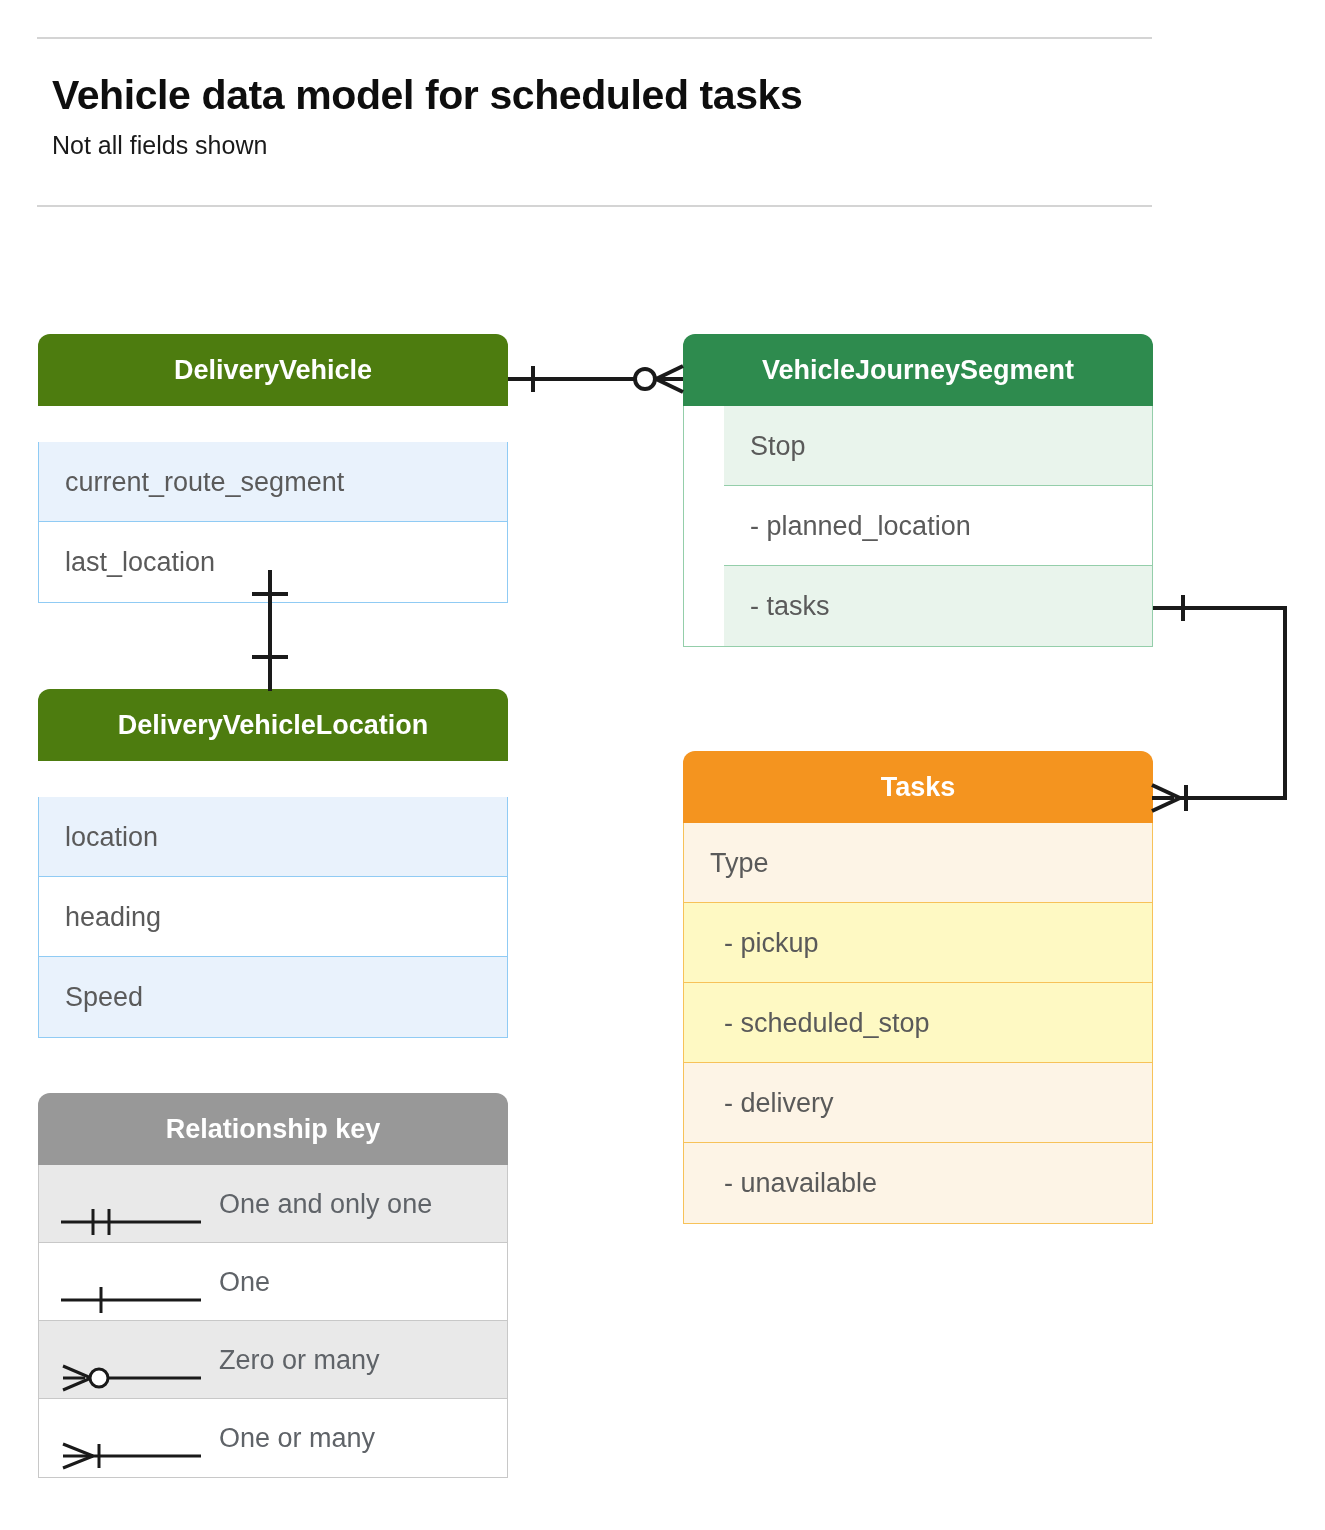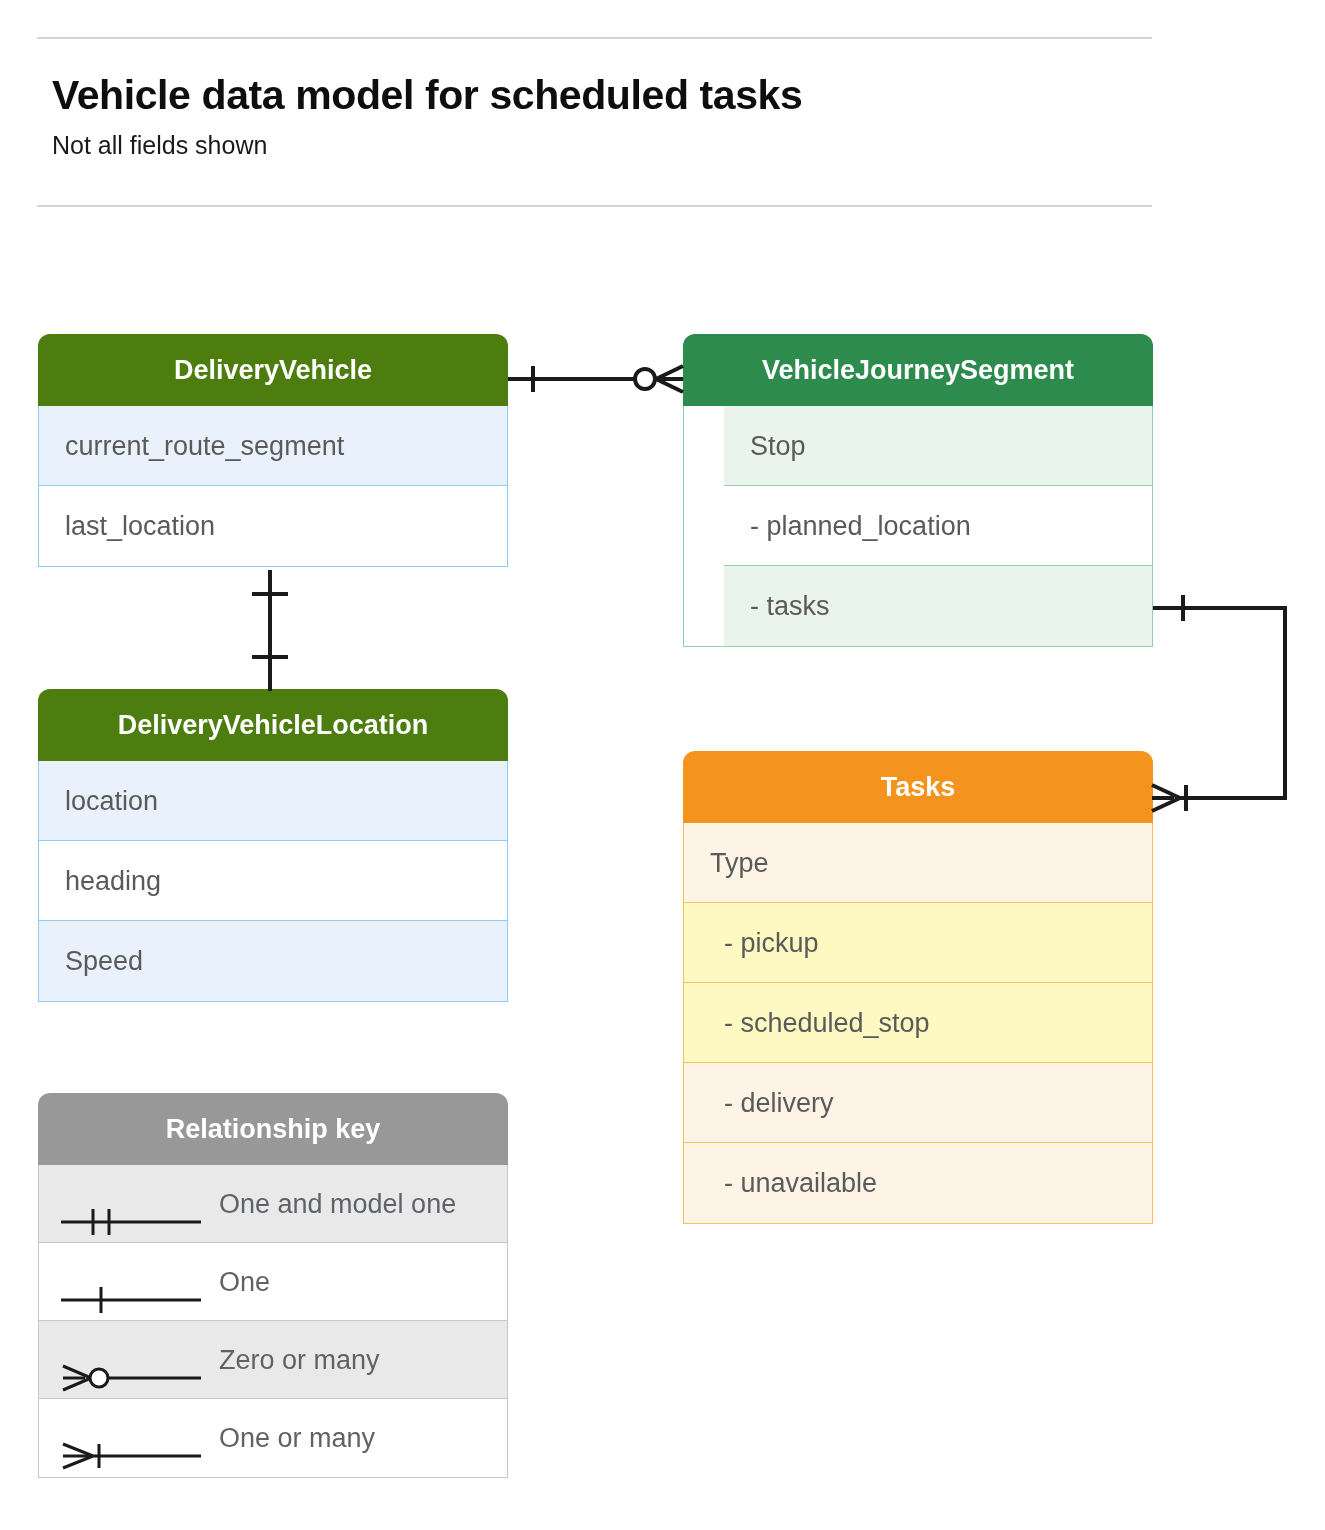--- a/index.html
+++ b/index.html
@@ -79,21 +79,21 @@
     border-bottom-style: solid;
     border-bottom-width: 1.5px;
     white-space: nowrap;
     overflow: hidden;
   }
   .entity-row:last-child { border-bottom: none; }
   .entity-row.indent { padding-left: 40px; }
 
   
   .t-blue .entity-header { background: #4d7c0f; text-align: center; }
-  .t-blue .entity-rows   { border-color: #90cbf4; }
+  .t-blue .entity-rows   { border-color: #90cbf4; margin-top: 36px; }
   .t-blue .entity-row    { border-bottom-color: #90cbf4; background: #ffffff; }
   .t-blue .entity-row.alt{ background: #e9f2fc; }
 
   
   .t-green .entity-header { background: #2e8b4e; }
   .t-green .entity-rows   { border-color: #94ceaa; }
   .t-green .entity-row    { border-bottom-color: #94ceaa; background: #ffffff; margin-left: 40px; }
   .t-green .entity-row.alt{ background: #e9f4ec; }
 
   
@@ -196,21 +196,21 @@
   <div class="entity-rows">
 
     <div class="entity-row alt">
       <span class="legend-symbol">
         <svg width="140" height="30" viewBox="0 0 140 30">
           <line x1="0" y1="15" x2="140" y2="15" stroke="#1a1a1a" stroke-width="3"></line>
           <line x1="32" y1="2" x2="32" y2="28" stroke="#1a1a1a" stroke-width="3"></line>
           <line x1="48" y1="2" x2="48" y2="28" stroke="#1a1a1a" stroke-width="3"></line>
         </svg>
       </span>
-      <span class="legend-label">One and model one</span>
+      <span class="legend-label">One and only one</span>
     </div>
 
     <div class="entity-row">
       <span class="legend-symbol">
         <svg width="140" height="30" viewBox="0 0 140 30">
           <line x1="0" y1="15" x2="140" y2="15" stroke="#1a1a1a" stroke-width="3"></line>
           <line x1="40" y1="2" x2="40" y2="28" stroke="#1a1a1a" stroke-width="3"></line>
         </svg>
       </span>
       <span class="legend-label">One</span>

